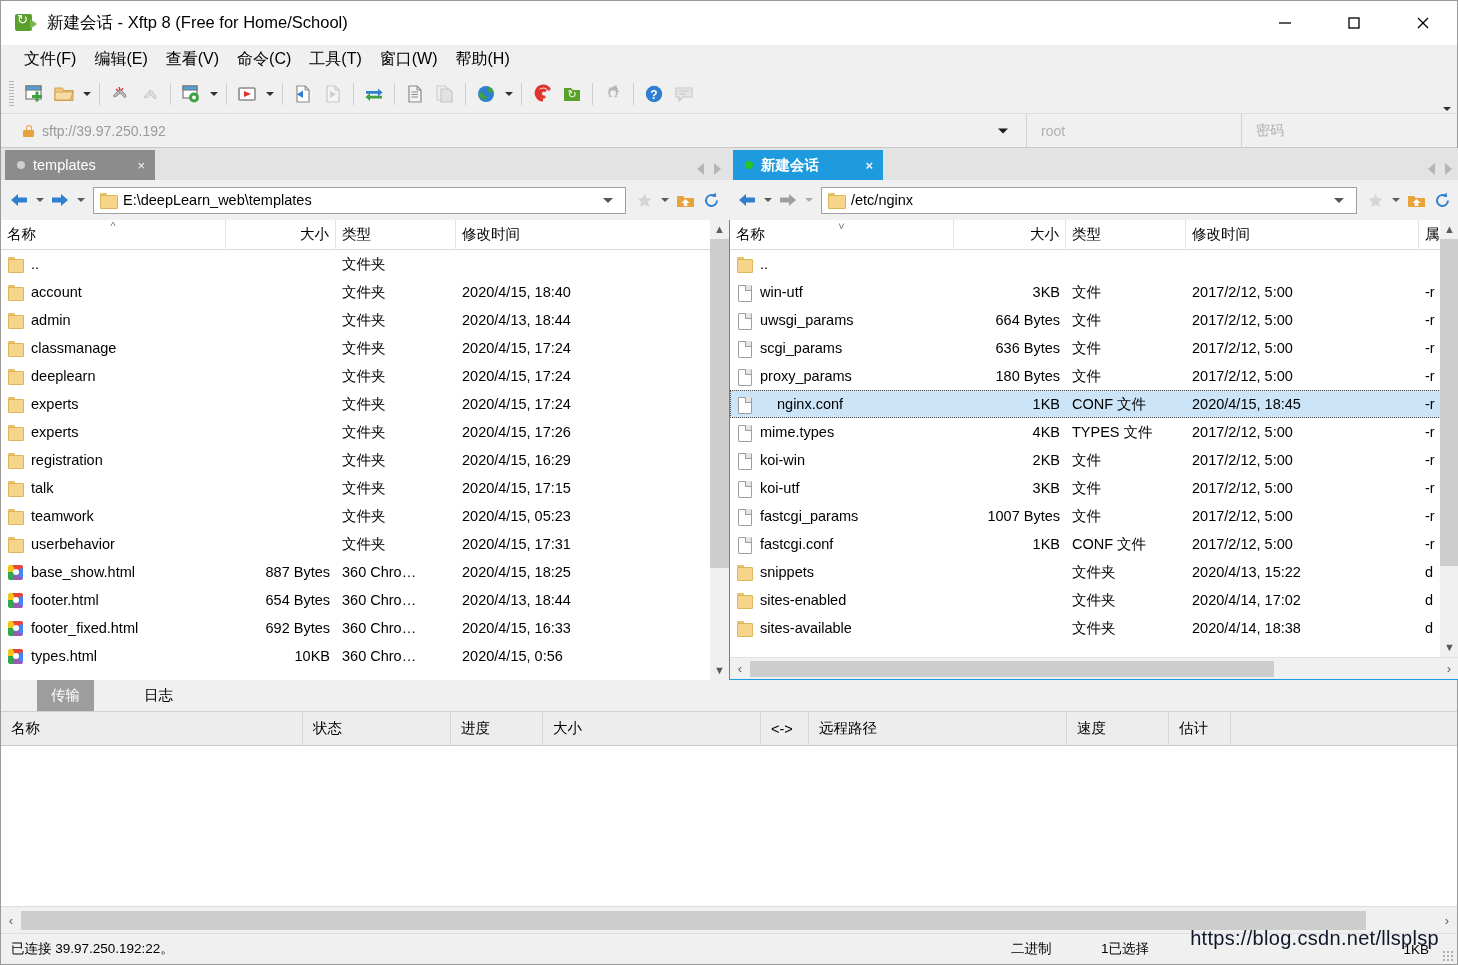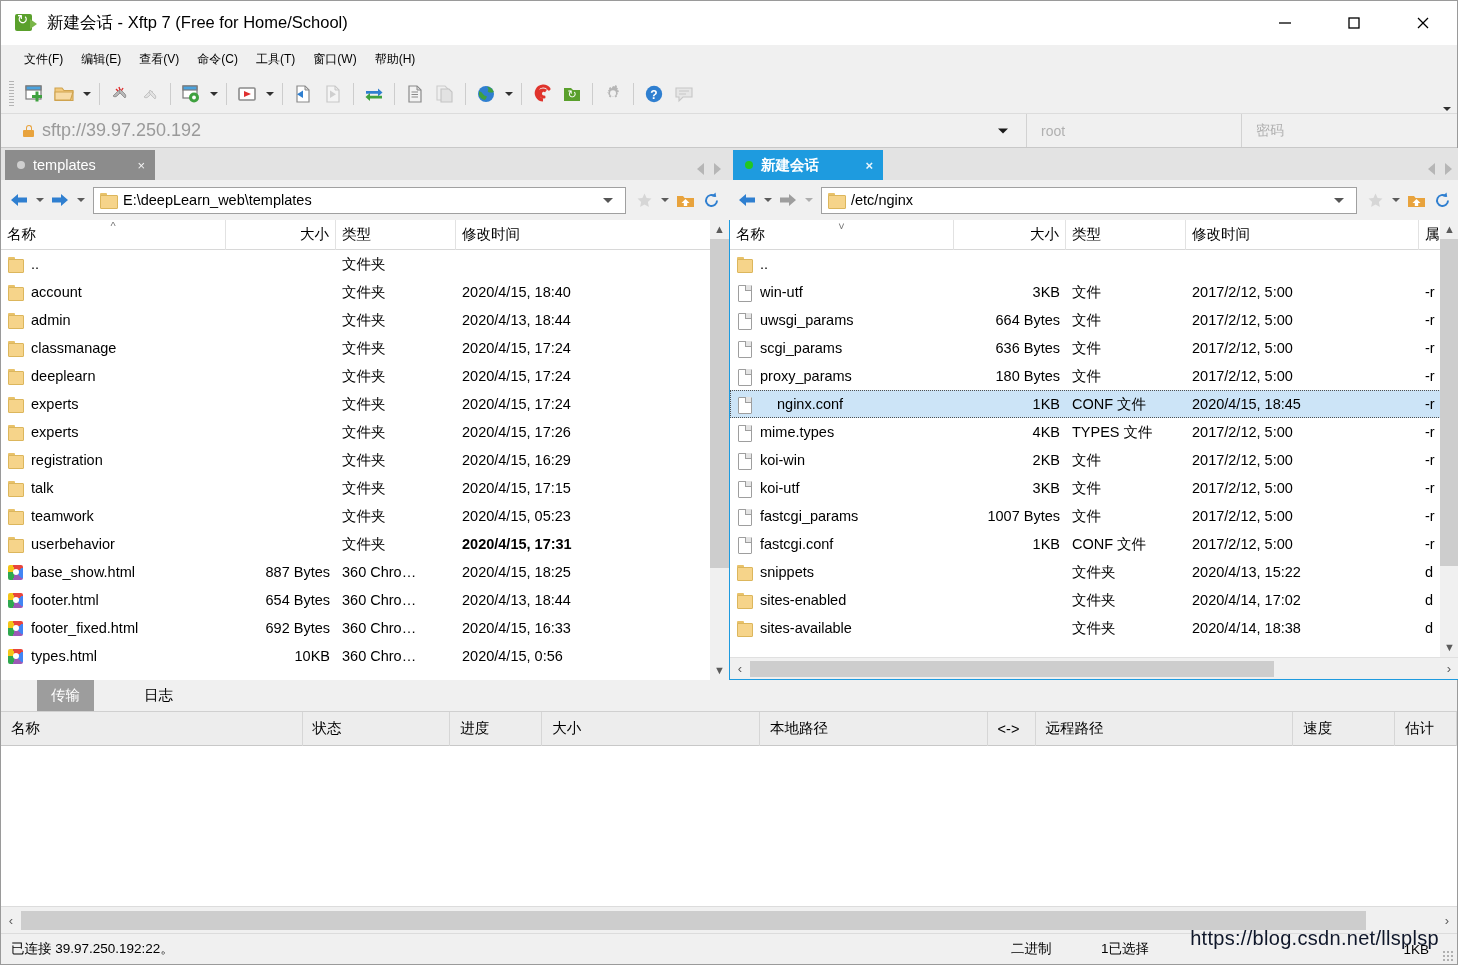--- a/index.html
+++ b/index.html
@@ -62,21 +62,21 @@
   .win-btn svg { display: block; }
 
   
   .menubar {
     height: 30px; min-height: 30px;
     background: #f0f0f0;
     display: flex; align-items: center;
     padding-left: 14px;
   }
   .menu-item {
-    font-size: 12px; color: #000;
+    font-size: 16px; color: #000;
     padding: 3px 9px 4px 9px;
     white-space: nowrap;
   }
 
   
   .toolbar {
     height: 39px; min-height: 39px;
     background: #f0f0f0;
     display: flex; align-items: center;
     padding-left: 8px;
@@ -136,21 +136,21 @@
   .lock-icon .body {
     position: absolute; bottom: 0; left: 0;
     width: 11px; height: 7px; background: #e8a33d; border-radius: 1px;
   }
   .lock-icon .shackle {
     position: absolute; top: 0; left: 2.5px;
     width: 6px; height: 6px;
     border: 1.6px solid #e8a33d; border-bottom: none;
     border-radius: 3px 3px 0 0;
   }
-  .addr-url .txt { color: #9a9a9a; font-size: 18px; }
+  .addr-url .txt { color: #9a9a9a; font-size: 14px; }
   .addr-caret {
     position: absolute; right: 18px; top: 50%; transform: translateY(-50%);
     width: 0; height: 0;
     border-left: 5px solid transparent;
     border-right: 5px solid transparent;
     border-top: 5px solid #1a1a1a;
   }
   .addr-user, .addr-pass {
     display: flex; align-items: center;
     padding-left: 14px;
@@ -422,21 +422,21 @@
 </head>
 <body>
 
 <div id="app">
 
   <div class="titlebar">
     <div class="app-icon">
       <span class="sq"></span>
         <span class="tail"></span>
     </div>
-    <div class="title-text">新建会话 - Xftp 7 (Free for Home/School)</div>
+    <div class="title-text">新建会话 - Xftp 8 (Free for Home/School)</div>
     <div class="win-controls">
       <div class="win-btn">
         <svg width="16" height="16" viewBox="0 0 16 16">
             <line x1="2" y1="8" x2="14" y2="8" stroke="#000" stroke-width="1.3"></line>
           </svg>
       </div>
       <div class="win-btn">
         <svg width="16" height="16" viewBox="0 0 16 16">
             <rect x="3" y="3" width="10" height="10" fill="none" stroke="#000" stroke-width="1.3"></rect>
           </svg>
@@ -811,21 +811,21 @@
               <div class="cell" style="width: 120px;">文件夹</div>
               <div class="cell" style="width: 255px;">2020/4/15, 05:23</div>
             </div>
             <div class="row">
               <div class="cell name" style="width: 225px;">
                 <span class="ic folder"></span>
                 <span>userbehavior</span>
               </div>
               <div class="cell num" style="width: 110px;"></div>
               <div class="cell" style="width: 120px;">文件夹</div>
-              <div class="cell" style="width: 255px; font-weight: bold;">2020/4/15, 17:31</div>
+              <div class="cell" style="width: 255px;">2020/4/15, 17:31</div>
             </div>
             <div class="row">
               <div class="cell name" style="width: 225px;">
                 <span class="ic html"></span>
                 <span>base_show.html</span>
               </div>
               <div class="cell num" style="width: 110px;">887 Bytes</div>
               <div class="cell" style="width: 120px;">360 Chro…</div>
               <div class="cell" style="width: 255px;">2020/4/15, 18:25</div>
             </div>
@@ -1106,21 +1106,20 @@
   <div class="xfer">
     <div class="xtabs">
       <div class="xtab active">传输</div>
       <div class="xtab inactive">日志</div>
     </div>
     <div class="xhead" id="xfer-head">
         <div class="xh" style="width: 302px;">名称</div>
         <div class="xh" style="width: 148px;">状态</div>
         <div class="xh" style="width: 92px;">进度</div>
         <div class="xh" style="width: 218px;">大小</div>
-        <div class="xh" style="width: 228px;">本地路径</div>
         <div class="xh" style="width: 48px;">&lt;-&gt;</div>
         <div class="xh" style="width: 258px;">远程路径</div>
         <div class="xh" style="width: 102px;">速度</div>
         <div class="xh" style="width: 62px;">估计</div>
       </div>
     <div class="xbody"></div>
   </div>
 
   <div class="bottomscroll">
     <div class="hsbtn">‹</div>

